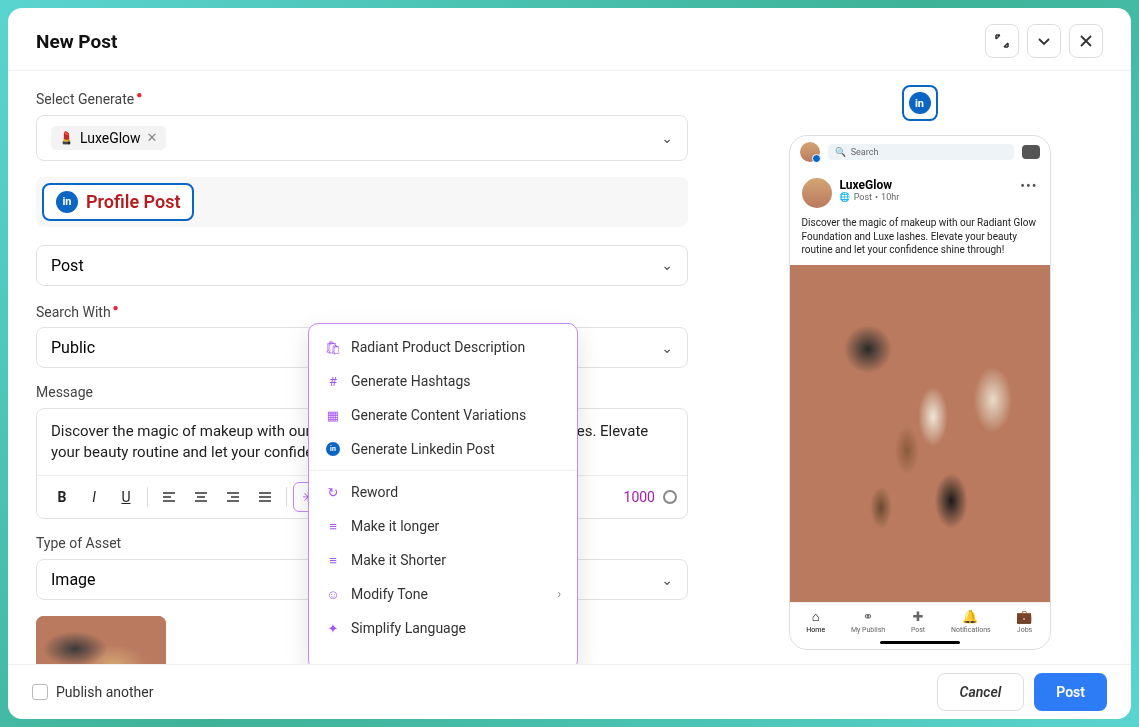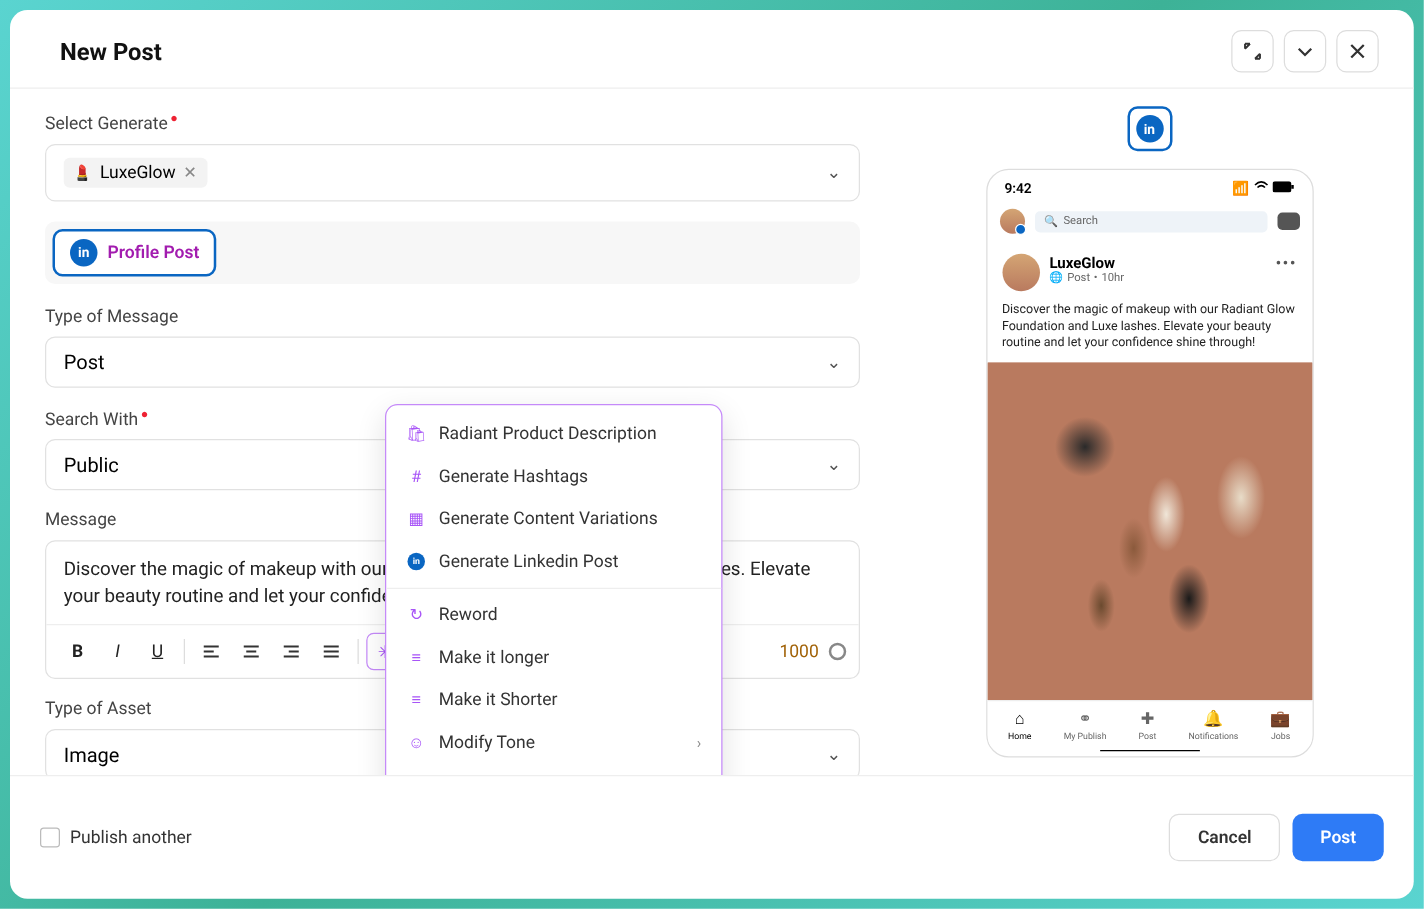--- a/index.html
+++ b/index.html
@@ -1,44 +1,44 @@
 <!DOCTYPE html>
 <html><head>
 <meta charset="utf-8">
 <style>
 * { box-sizing: border-box; margin: 0; padding: 0; font-family: -apple-system, BlinkMacSystemFont, "Segoe UI", Roboto, sans-serif; }
 body { background: linear-gradient(135deg, #5ad4d0 0%, #3db297 50%, #5ad4d0 100%); padding: 8px; width: 1139px; height: 727px; overflow: hidden; }
 .app { background: #fff; border-radius: 14px; height: 100%; display: flex; flex-direction: column; overflow: hidden; }
-.header { display: flex; align-items: center; justify-content: space-between; padding: 16px 28px 12px 40px; }
+.header { display: flex; align-items: center; justify-content: space-between; padding: 16px 28px 12px 28px; }
 .header h1 { font-size: 19px; font-weight: 700; color: #111; }
 .header-actions { display: flex; gap: 8px; }
 .hbtn { width: 34px; height: 34px; border: 1px solid #ddd; border-radius: 8px; background: #fff; display: flex; align-items: center; justify-content: center; cursor: pointer; font-size: 18px; color: #111; }
 .hr { height: 1px; background: #eee; }
 .body { display: flex; flex: 1; overflow: hidden; }
 .left { width: 700px; padding: 18px 20px 0 28px; overflow-y: auto; position: relative; }
 .left::-webkit-scrollbar { width: 6px; }
 .left::-webkit-scrollbar-thumb { background: #ccc; border-radius: 3px; }
 .label { font-size: 14px; color: #444; margin-bottom: 8px; display: block; }
 .req { color: #e23; font-size: 10px; vertical-align: super; margin-left: 2px; }
 .field { border: 1px solid #e1e1e1; border-radius: 8px; padding: 10px 14px; display: flex; align-items: center; justify-content: space-between; background: #fff; margin-bottom: 16px; }
 .chip { display: inline-flex; align-items: center; gap: 6px; background: #f3f3f3; border-radius: 5px; padding: 4px 8px; font-size: 14px; }
 .chip-emoji { font-size: 12px; }
 .chip-x { color: #888; cursor: pointer; font-size: 13px; }
 .chev { color: #555; font-size: 14px; }
 .profile-row { background: #f7f7f7; border-radius: 8px; padding: 6px; margin-bottom: 18px; }
 .profile-btn { display: inline-flex; align-items: center; gap: 8px; border: 2px solid #0a66c2; border-radius: 8px; padding: 6px 12px; background: #fff; }
 .li-badge { width: 22px; height: 22px; border-radius: 50%; background: #0a66c2; color: #fff; display: flex; align-items: center; justify-content: center; font-size: 11px; font-weight: 700; }
-.profile-btn span.txt { color: #a21caf; font-weight: 600; font-size: 14px; }
+.profile-btn span.txt { color: #b91c1c; font-weight: 600; font-size: 18px; }
 .msg-box { border: 1px solid #e1e1e1; border-radius: 8px; margin-bottom: 16px; overflow: hidden; }
 .msg-text { padding: 12px 14px; font-size: 15px; color: #222; line-height: 1.4; min-height: 50px; }
 .toolbar { display: flex; align-items: center; padding: 6px 10px; border-top: 1px solid #eee; gap: 2px; }
 .tbtn { width: 30px; height: 30px; border: none; background: transparent; cursor: pointer; font-size: 14px; display: flex; align-items: center; justify-content: center; border-radius: 4px; color: #222; }
 .divider { width: 1px; height: 20px; background: #ddd; margin: 0 4px; }
 .ai-btn { border: 1.5px solid #c58af9; border-radius: 6px; color: #a855f7; }
-.counter { margin-left: auto; display: flex; align-items: center; gap: 8px; color: #a16207; font-size: 14px; }
+.counter { margin-left: auto; display: flex; align-items: center; gap: 8px; color: #a21caf; font-size: 14px; }
 .circ { width: 14px; height: 14px; border: 2px solid #888; border-radius: 50%; }
 .thumb { width: 130px; height: 82px; border-radius: 8px; background: #b97a5f; margin-bottom: 16px; position: relative; overflow: hidden; }
 .thumb-inner { position: absolute; inset: 0; background: radial-gradient(ellipse at 30% 40%, #3a3a3a 0%, transparent 25%), radial-gradient(ellipse at 60% 60%, #d4a574 0%, transparent 30%), #b97a5f; }
 .ai-menu { position: absolute; left: 300px; top: 252px; width: 270px; background: #fff; border: 1.5px solid #c58af9; border-radius: 10px; box-shadow: 0 8px 24px rgba(0,0,0,0.12); z-index: 100; padding: 6px 0; }
 .ai-item { display: flex; align-items: center; gap: 10px; padding: 9px 16px; font-size: 14px; color: #333; cursor: pointer; }
 .ai-icon { width: 16px; height: 16px; display: flex; align-items: center; justify-content: center; font-size: 13px; }
 .ai-sep { height: 1px; background: #eee; margin: 4px 0; }
 .ai-arrow { margin-left: auto; color: #888; font-size: 12px; }
 .right { flex: 1; padding: 14px 20px; display: flex; flex-direction: column; align-items: center; }
 .platform-tab { border: 2px solid #0a66c2; border-radius: 8px; padding: 5px; margin-bottom: 14px; }
@@ -63,26 +63,26 @@
   radial-gradient(ellipse 20px 40px at 45% 55%, #8b5a3c 0%, transparent 60%),
   radial-gradient(ellipse 35px 60px at 78% 40%, #e8dcc8 0%, transparent 55%),
   radial-gradient(ellipse 18px 35px at 35% 72%, #6b4a2f 0%, transparent 60%),
   radial-gradient(ellipse 30px 50px at 62% 70%, #1a1a1a 0%, transparent 55%),
   #b97a5f; }
 .nav-bar { display: flex; justify-content: space-around; padding: 6px 4px 4px; border-top: 1px solid #eee; background: #fff; }
 .nav-item { display: flex; flex-direction: column; align-items: center; gap: 2px; font-size: 7px; color: #666; }
 .nav-item.active { color: #000; }
 .nav-ic { font-size: 13px; }
 .home-ind { width: 80px; height: 3px; background: #000; border-radius: 2px; margin: 3px auto 5px; }
-.footer { display: flex; align-items: center; padding: 30px 24px; border-top: 1px solid #eee; gap: 12px; }
+.footer { display: flex; align-items: center; padding: 8px 24px; border-top: 1px solid #eee; gap: 12px; }
 .chk-row { display: flex; align-items: center; gap: 8px; font-size: 14px; color: #333; }
 .chk { width: 16px; height: 16px; border: 1.5px solid #bbb; border-radius: 3px; }
 .footer-btns { margin-left: auto; display: flex; gap: 10px; }
 .btn { padding: 10px 22px; border-radius: 8px; font-size: 14px; font-weight: 600; cursor: pointer; border: none; }
-.btn-cancel { background: #fff; border: 1px solid #ddd; color: #333; }
+.btn-cancel { background: #fff; border: 1px solid #ddd; color: #333; font-style: italic; }
 .btn-post { background: #2e7bf6; color: #fff; }
 </style>
 </head>
 <body>
 
 <div class="app">
   <div class="header">
     <h1>New Post</h1>
     <div class="header-actions">
       <button class="hbtn">
@@ -117,21 +117,20 @@
         <span class="chev">⌄</span>
       </div>
 
       <div class="profile-row">
         <div class="profile-btn">
           <span class="li-badge">in</span>
           <span class="txt">Profile Post</span>
         </div>
       </div>
 
-      <label class="label">Type of Message</label>
       <div class="field">
         <span>Post</span>
         <span class="chev">⌄</span>
       </div>
 
       <label class="label"><span>Search With</span><span class="req">●</span></label>
       <div class="field">
         <span>Public</span>
         <span class="chev">⌄</span>
       </div>
@@ -238,33 +237,20 @@
       </div>
 
     </div>
 
     <div class="right">
       <div class="platform-tab">
         <span class="li-badge">in</span>
       </div>
 
       <div class="phone">
-        <div class="status-bar">
-          <span>9:42</span>
-          <span class="status-right">
-            <span>📶</span>
-            <span><svg width="12" height="10">
-                  <path d="M1 4 Q6 -1 11 4 M3 6 Q6 3 9 6 M6 8 L6 8" stroke="#000" stroke-width="1.3" fill="none"></path>
-                </svg></span>
-            <span><svg width="18" height="9">
-                  <rect x="0" y="0" width="15" height="9" rx="2" fill="#000"></rect>
-                  <rect x="15" y="3" width="2" height="3" fill="#000"></rect>
-                </svg></span>
-          </span>
-        </div>
         <div class="search-row">
           <span class="avatar-sm"></span>
           <div class="search-pill">
             <span>🔍</span>
             <span>Search</span>
           </div>
           <span class="chat-ic"></span>
         </div>
         <div class="post-head">
           <span class="avatar-md"></span>

